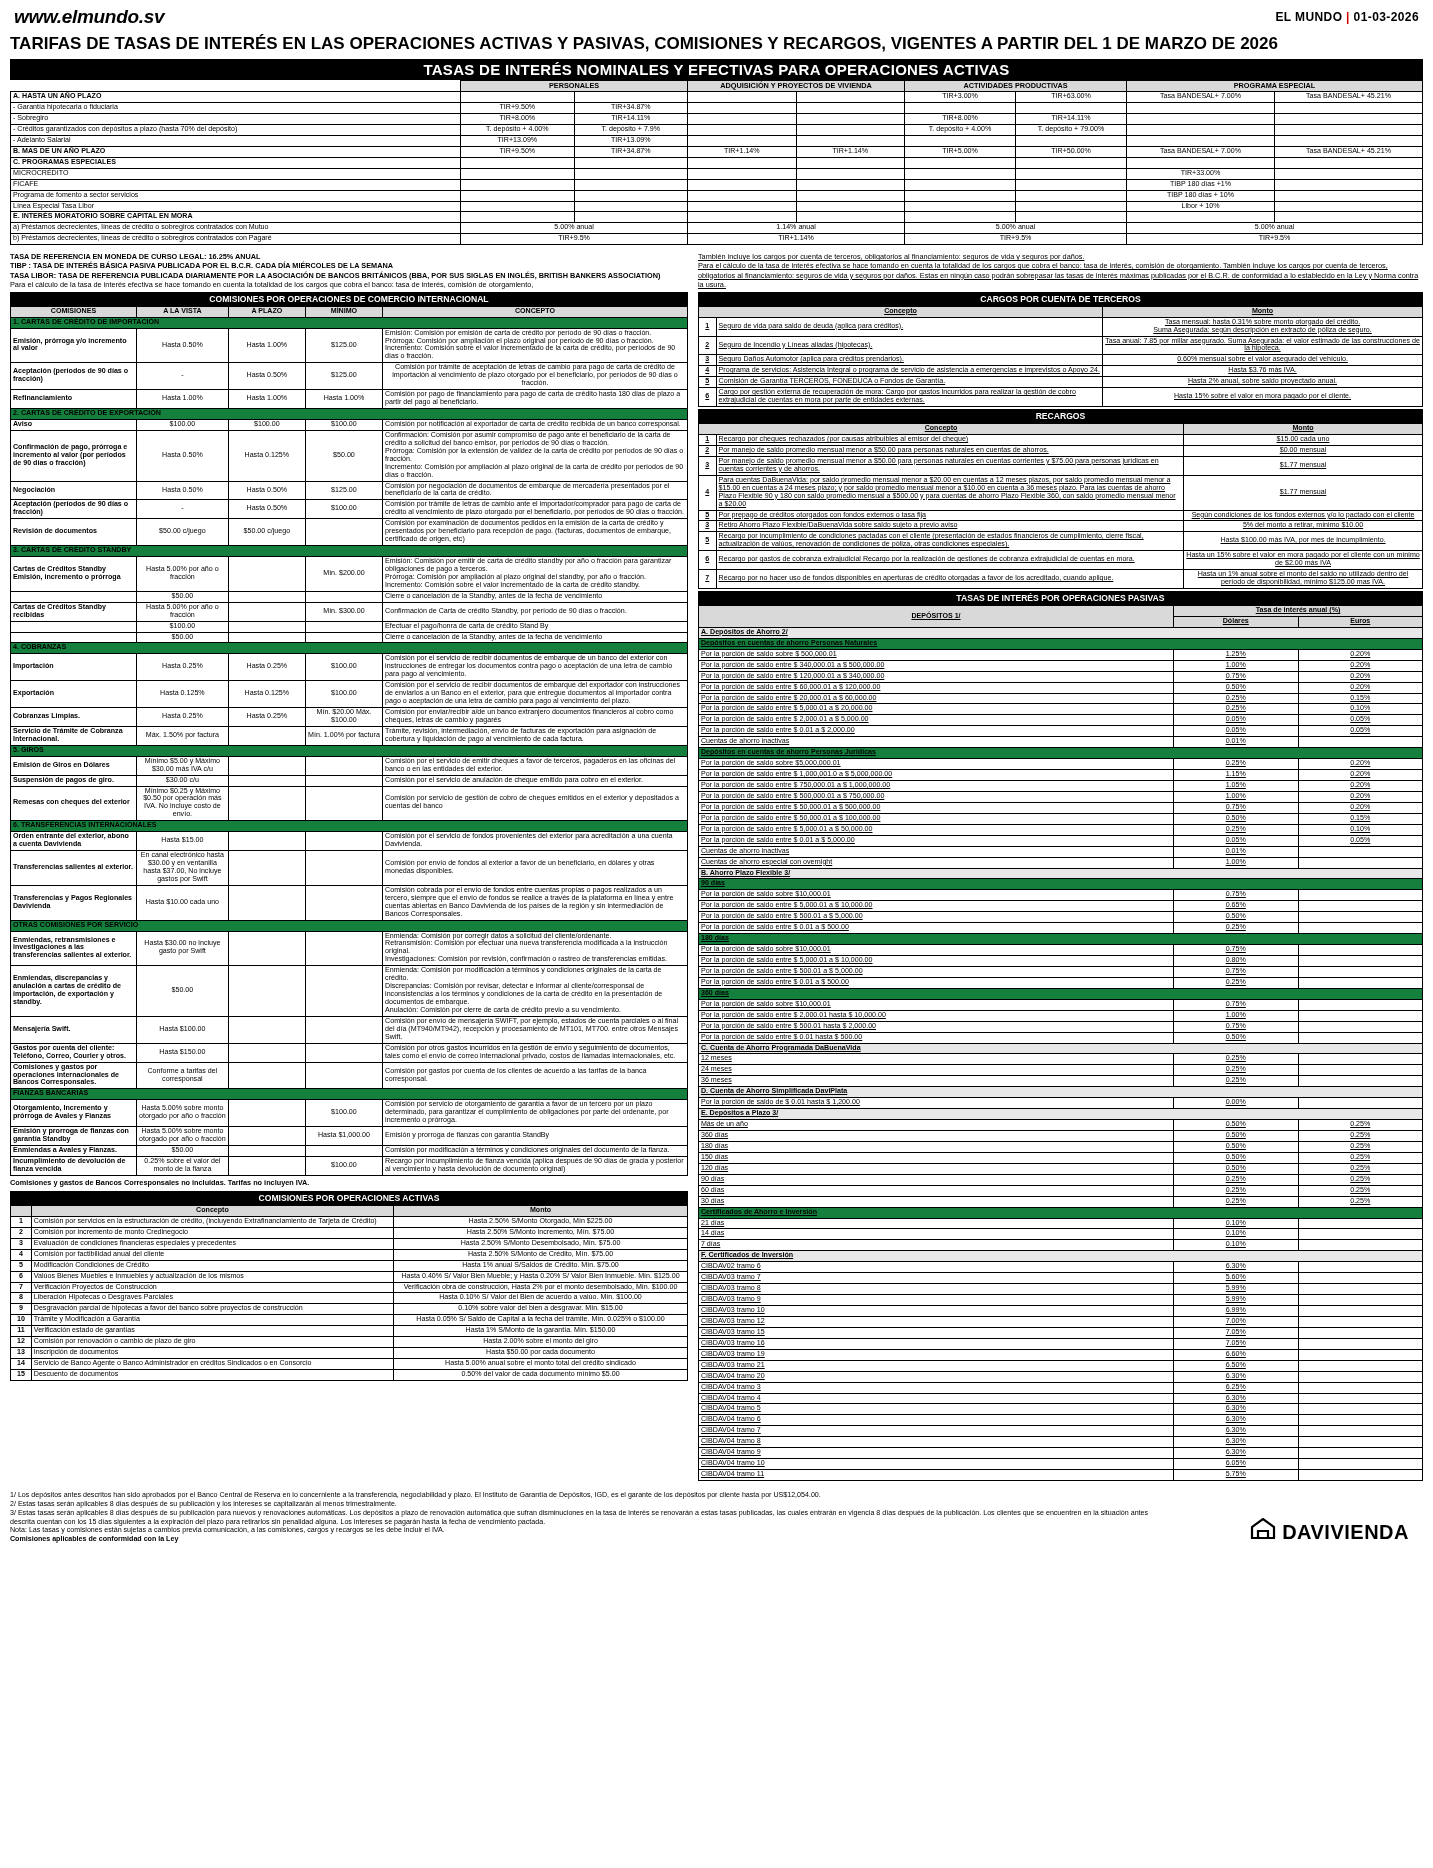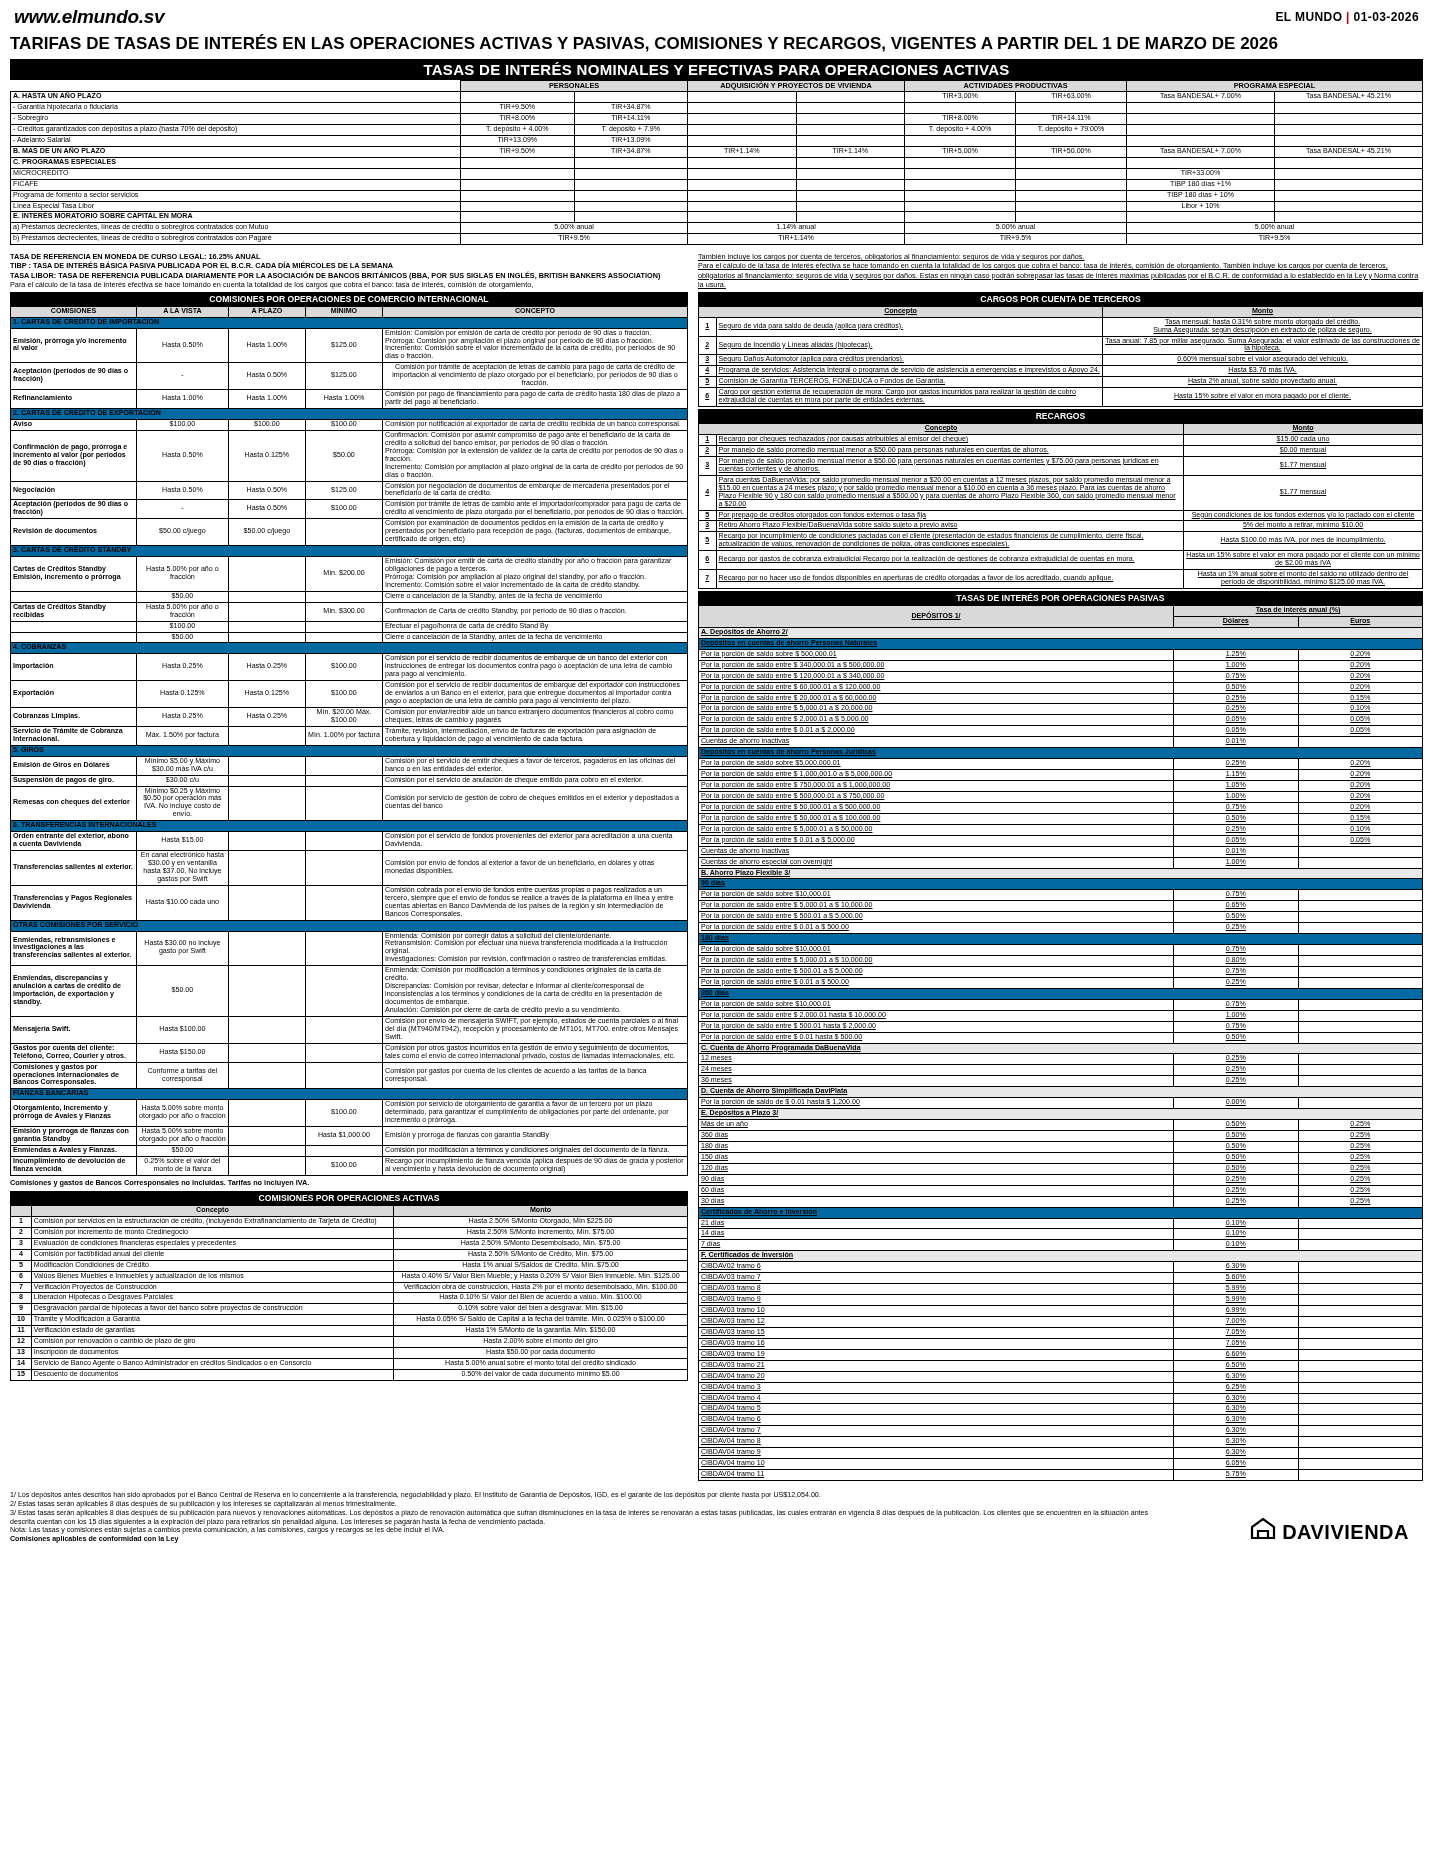--- a/index.html
+++ b/index.html
@@ -12,21 +12,21 @@
   .daterow .sep{color:#c00;font-weight:bold;}
   .content{padding:0 10px 6px 10px;}
   .cols{display:flex;gap:10px;}
   .colL{width:705px;}
   .colR{width:754px;text-decoration:underline;}
   
   table{border-collapse:collapse;width:100%;}
   td,th{border:1px solid #000;font-size:7.1px;line-height:1.12;padding:1px 2px;vertical-align:middle;}
   .hdr-black{background:#000;color:#fff;font-weight:bold;text-align:center;font-size:15px;letter-spacing:.3px;padding:2px;}
   .hdr-grey{background:#d9d9d9;font-weight:bold;text-align:center;font-size:7.3px;}
-  .sub{background:#0369a1;font-weight:bold;}
+  .sub{background:#15803d;font-weight:bold;}
   .c{text-align:center;}
   .l{text-align:left;}
   .b{font-weight:bold;}
   .nb{border:none;}
   .notes{font-size:7.3px;line-height:1.25;margin:3px 0 3px 0;}
   .sectiontitle{background:#000;color:#fff;font-weight:bold;text-align:center;font-size:8.6px;padding:2px;}
   .footer{display:flex;gap:12px;padding:4px 24px 10px 10px;}
   .footnotes{font-size:7.1px;line-height:1.25;}
   .logo{font-size:20px;font-weight:bold;letter-spacing:.5px;text-align:right;white-space:nowrap;}
   .rowhead{background:#e8e8e8;font-weight:bold;}

